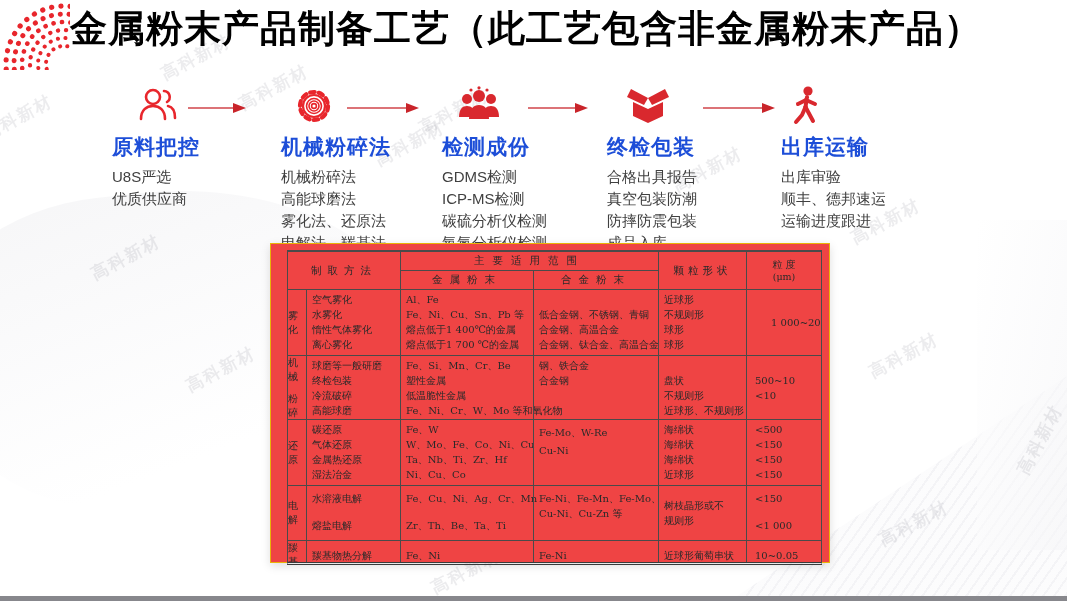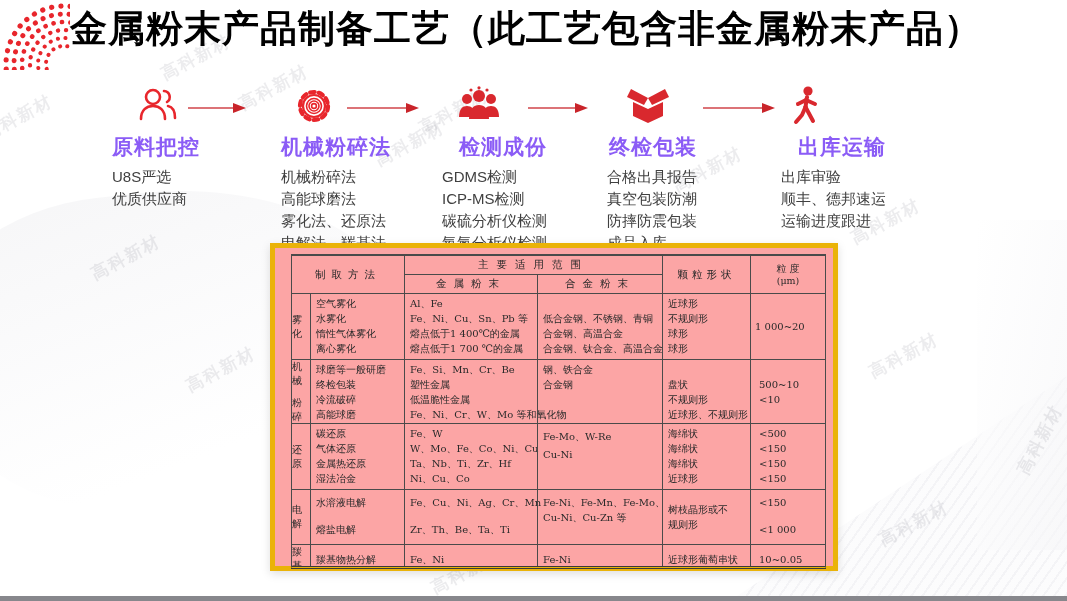--- a/index.html
+++ b/index.html
@@ -28,32 +28,32 @@
 
   
   .logo{position:absolute;left:0;top:0;width:70px;height:70px;}
   .page-title{position:absolute;left:70px;top:4px;width:990px;
       font-family:"DejaVu Serif","Liberation Serif",serif;font-weight:bold;
       font-size:37px;color:#000000;letter-spacing:1px;white-space:nowrap;}
 
   
   .step{position:absolute;top:86px;}
   .step .icon{height:40px;}
-  .step-title{margin-top:3px;font-size:21px;font-weight:bold;color:#8b5cf6;letter-spacing:1px;text-align:right;}
+  .step-title{margin-top:3px;font-size:21px;font-weight:bold;color:#1d4ed8;letter-spacing:1px;}
   .step-items{margin-top:5px;font-size:15px;color:#404040;line-height:22px;}
   .s1{left:112px}.s2{left:281px}.s3{left:442px}.s4{left:607px}.s5{left:781px}
   .s1 .icon{margin-left:26px}.s2 .icon{margin-left:13px}.s3 .icon{margin-left:15px}
   .s4 .icon{margin-left:20px}.s5 .icon{margin-left:10px}
   .tri{color:#e8262c;font-size:13px;margin-left:6px;}
   .arrow{position:absolute;top:102px;height:12px;}
   .a1{left:188px}.a2{left:347px}.a3{left:528px}.a4{left:703px}
 
   
   .scan{position:absolute;left:270px;top:243px;width:558px;height:318px;
-     background:#fca5a5;border:5px solid #eab308;box-shadow:0 3px 9px rgba(0,0,0,.13);}
+     background:#ef4444;border:1px solid #eab308;box-shadow:0 3px 9px rgba(0,0,0,.13);}
   .ptable{position:absolute;left:16px;top:6px;width:533px;
      border:1px solid #4a4a4a;border-top-width:2px;border-bottom:3px double #3a3a3a;
      font-family:"DejaVu Serif","Liberation Serif",serif;color:#2a2a2a;font-size:10px;}
   .thead{display:grid;grid-template-columns:112px 258px 88px 75px;height:37px;
      border-bottom:1px solid #4a4a4a;}
   .thead>div{border-left:1px solid #4a4a4a;}
   .thead>div:first-child{border-left:none;}
   .h-center{display:flex;align-items:center;justify-content:center;letter-spacing:6px;font-size:10.5px;}
   .h-scope-top{height:18px;border-bottom:1px solid #4a4a4a;display:flex;align-items:center;
      justify-content:center;letter-spacing:8px;font-size:10.5px;}
@@ -268,21 +268,21 @@
           <div class="ln">低合金钢、不锈钢、青铜</div>
           <div class="ln">合金钢、高温合金</div>
           <div class="ln">合金钢、钛合金、高温合金</div>
         </div>
         <div class="tc">
           <div class="ln">近球形</div>
           <div class="ln">不规则形</div>
           <div class="ln">球形</div>
           <div class="ln">球形</div>
         </div>
-        <div class="tc vcenter" style="padding-left:4px">
+        <div class="tc vcenter" style="padding-left:24px">
           <div class="ln">1 000~20</div>
         </div>
       </div>
 
       <div class="tgroup g1">
         <div class="tc c-cat">
           <div>机械</div>
           <div style="margin-top:8px">粉碎</div>
         </div>
         <div class="tc">

